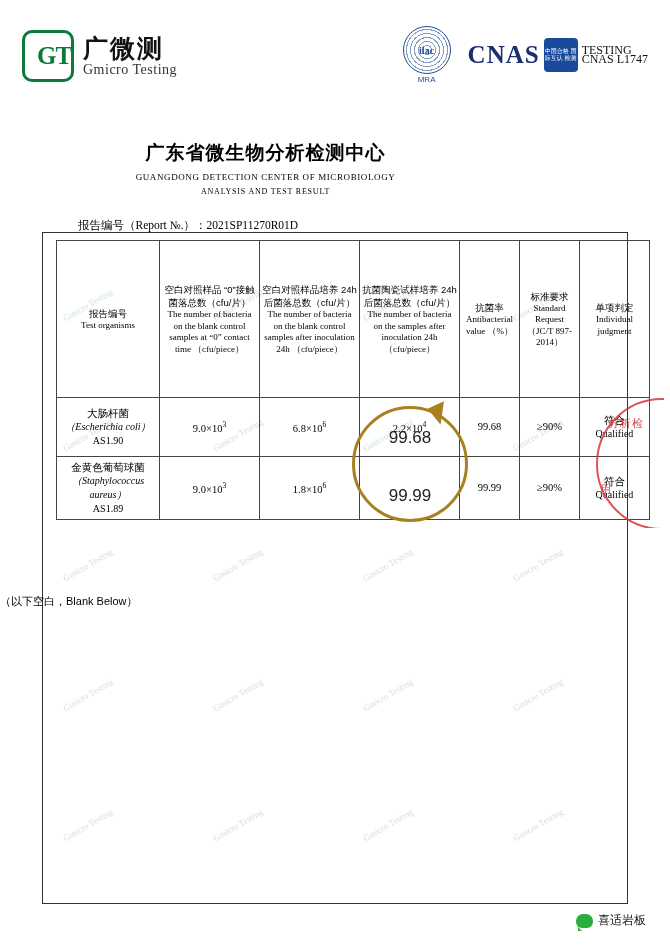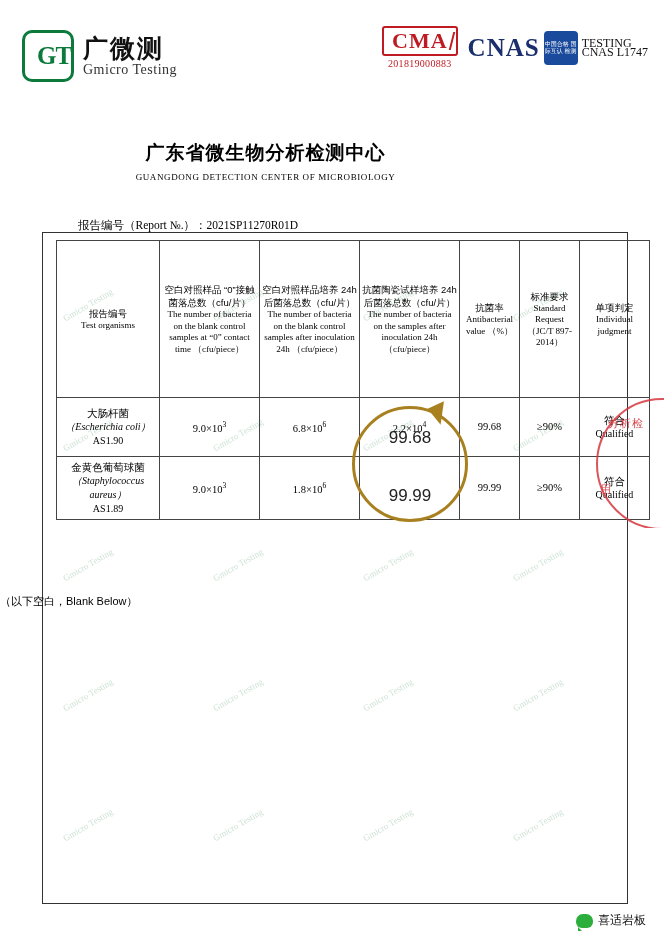--- a/index.html
+++ b/index.html
@@ -406,43 +406,46 @@
       <div class="gt">GT</div>
     </div>
     <div class="logo-text">
       <div class="logo-cn">广微测</div>
       <div class="logo-en">Gmicro Testing</div>
     </div>
   </div>
 
   <div class="marks">
 
-    <div class="mark-cma">
-      <div class="cma-box">CMA</div>
-      <div class="cma-num">201819000883</div>
+
+    <div class="mark-ilac">
+      <div class="ilac-ring">
+        <div class="ilac-label">ilac</div>
+      </div>
+      <div class="ilac-sub">MRA</div>
     </div>
-
 
     <div class="mark-cnas-block">
       <div class="cnas-word">CNAS</div>
       <div class="cnas-badge">中国合格
 国际互认
 检测</div>
       <div class="cnas-right">
         <div>TESTING</div>
         <div>CNAS L1747</div>
       </div>
     </div>
 
   </div>
 </div>
 
 <div class="title-block">
   <div class="t-cn-main">广东省微生物分析检测中心</div>
   <div class="t-en-main">GUANGDONG  DETECTION  CENTER  OF  MICROBIOLOGY</div>
+  <div class="t-en-sub">ANALYSIS AND TEST RESULT</div>
 </div>
 
 <div class="report-no">
   <span>报告编号（Report №.）：</span><span>2021SP11270R01D</span>
 </div>
 
 <div class="page-frame"></div>
 
 <div class="wm" style="left:60px;  top:300px;">Gmicro Testing</div>
 <div class="wm" style="left:210px; top:300px;">Gmicro Testing</div>

